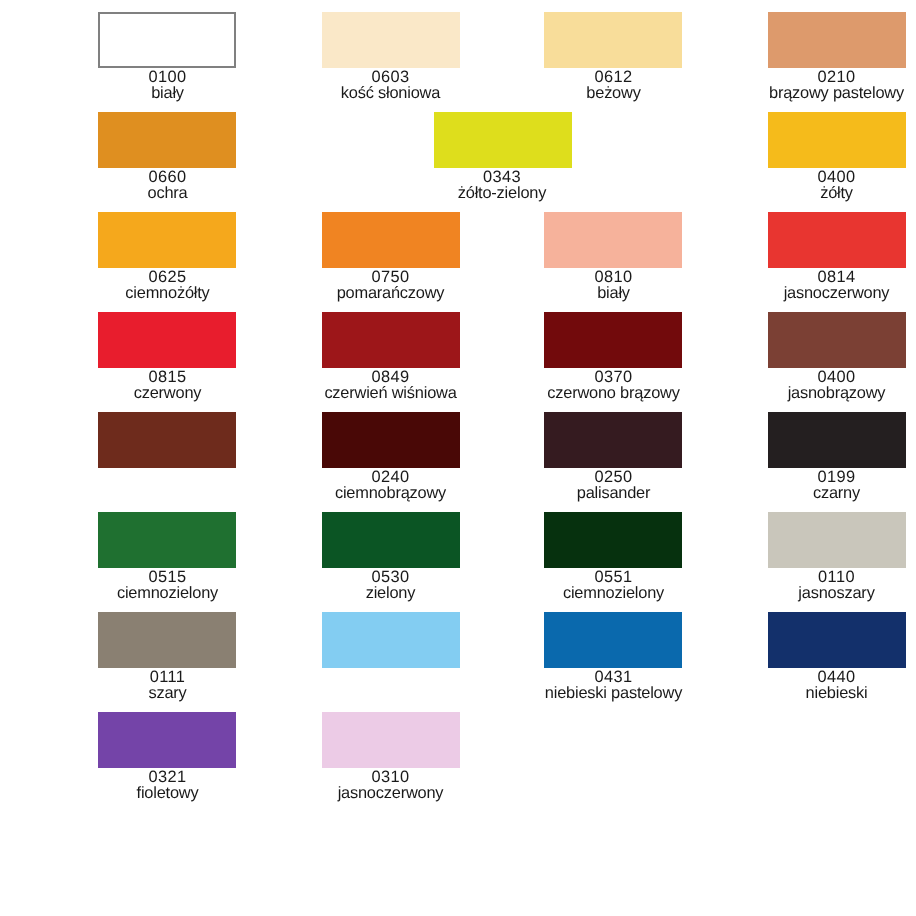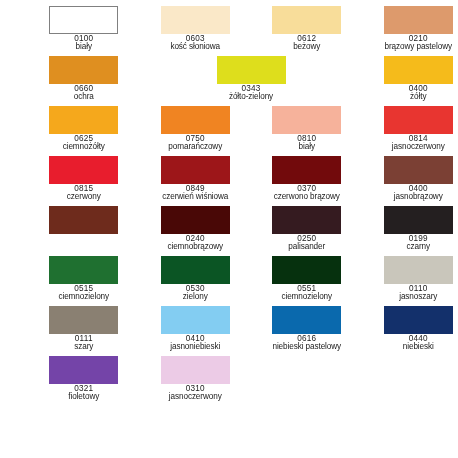--- a/index.html
+++ b/index.html
@@ -252,29 +252,25 @@
       <div class="swatch-row">
         <div class="swatch-cell">
           <span class="chip" style="background: rgb(138, 128, 114);"></span>
           <span class="labels">
             <span class="code">0111</span>
             <span class="cname">szary</span>
           </span>
         </div>
         <div class="swatch-cell">
           <span class="chip" style="background: rgb(131, 205, 242);"></span>
-          <span class="labels">
-            <span class="code">0410</span>
-            <span class="cname">jasnoniebieski</span>
-          </span>
         </div>
         <div class="swatch-cell">
           <span class="chip" style="background: rgb(10, 105, 173);"></span>
           <span class="labels">
-            <span class="code">0616</span>
+            <span class="code">0431</span>
             <span class="cname">niebieski pastelowy</span>
           </span>
         </div>
         <div class="swatch-cell">
           <span class="chip" style="background: rgb(19, 48, 107);"></span>
           <span class="labels">
             <span class="code">0440</span>
             <span class="cname">niebieski</span>
           </span>
         </div>

